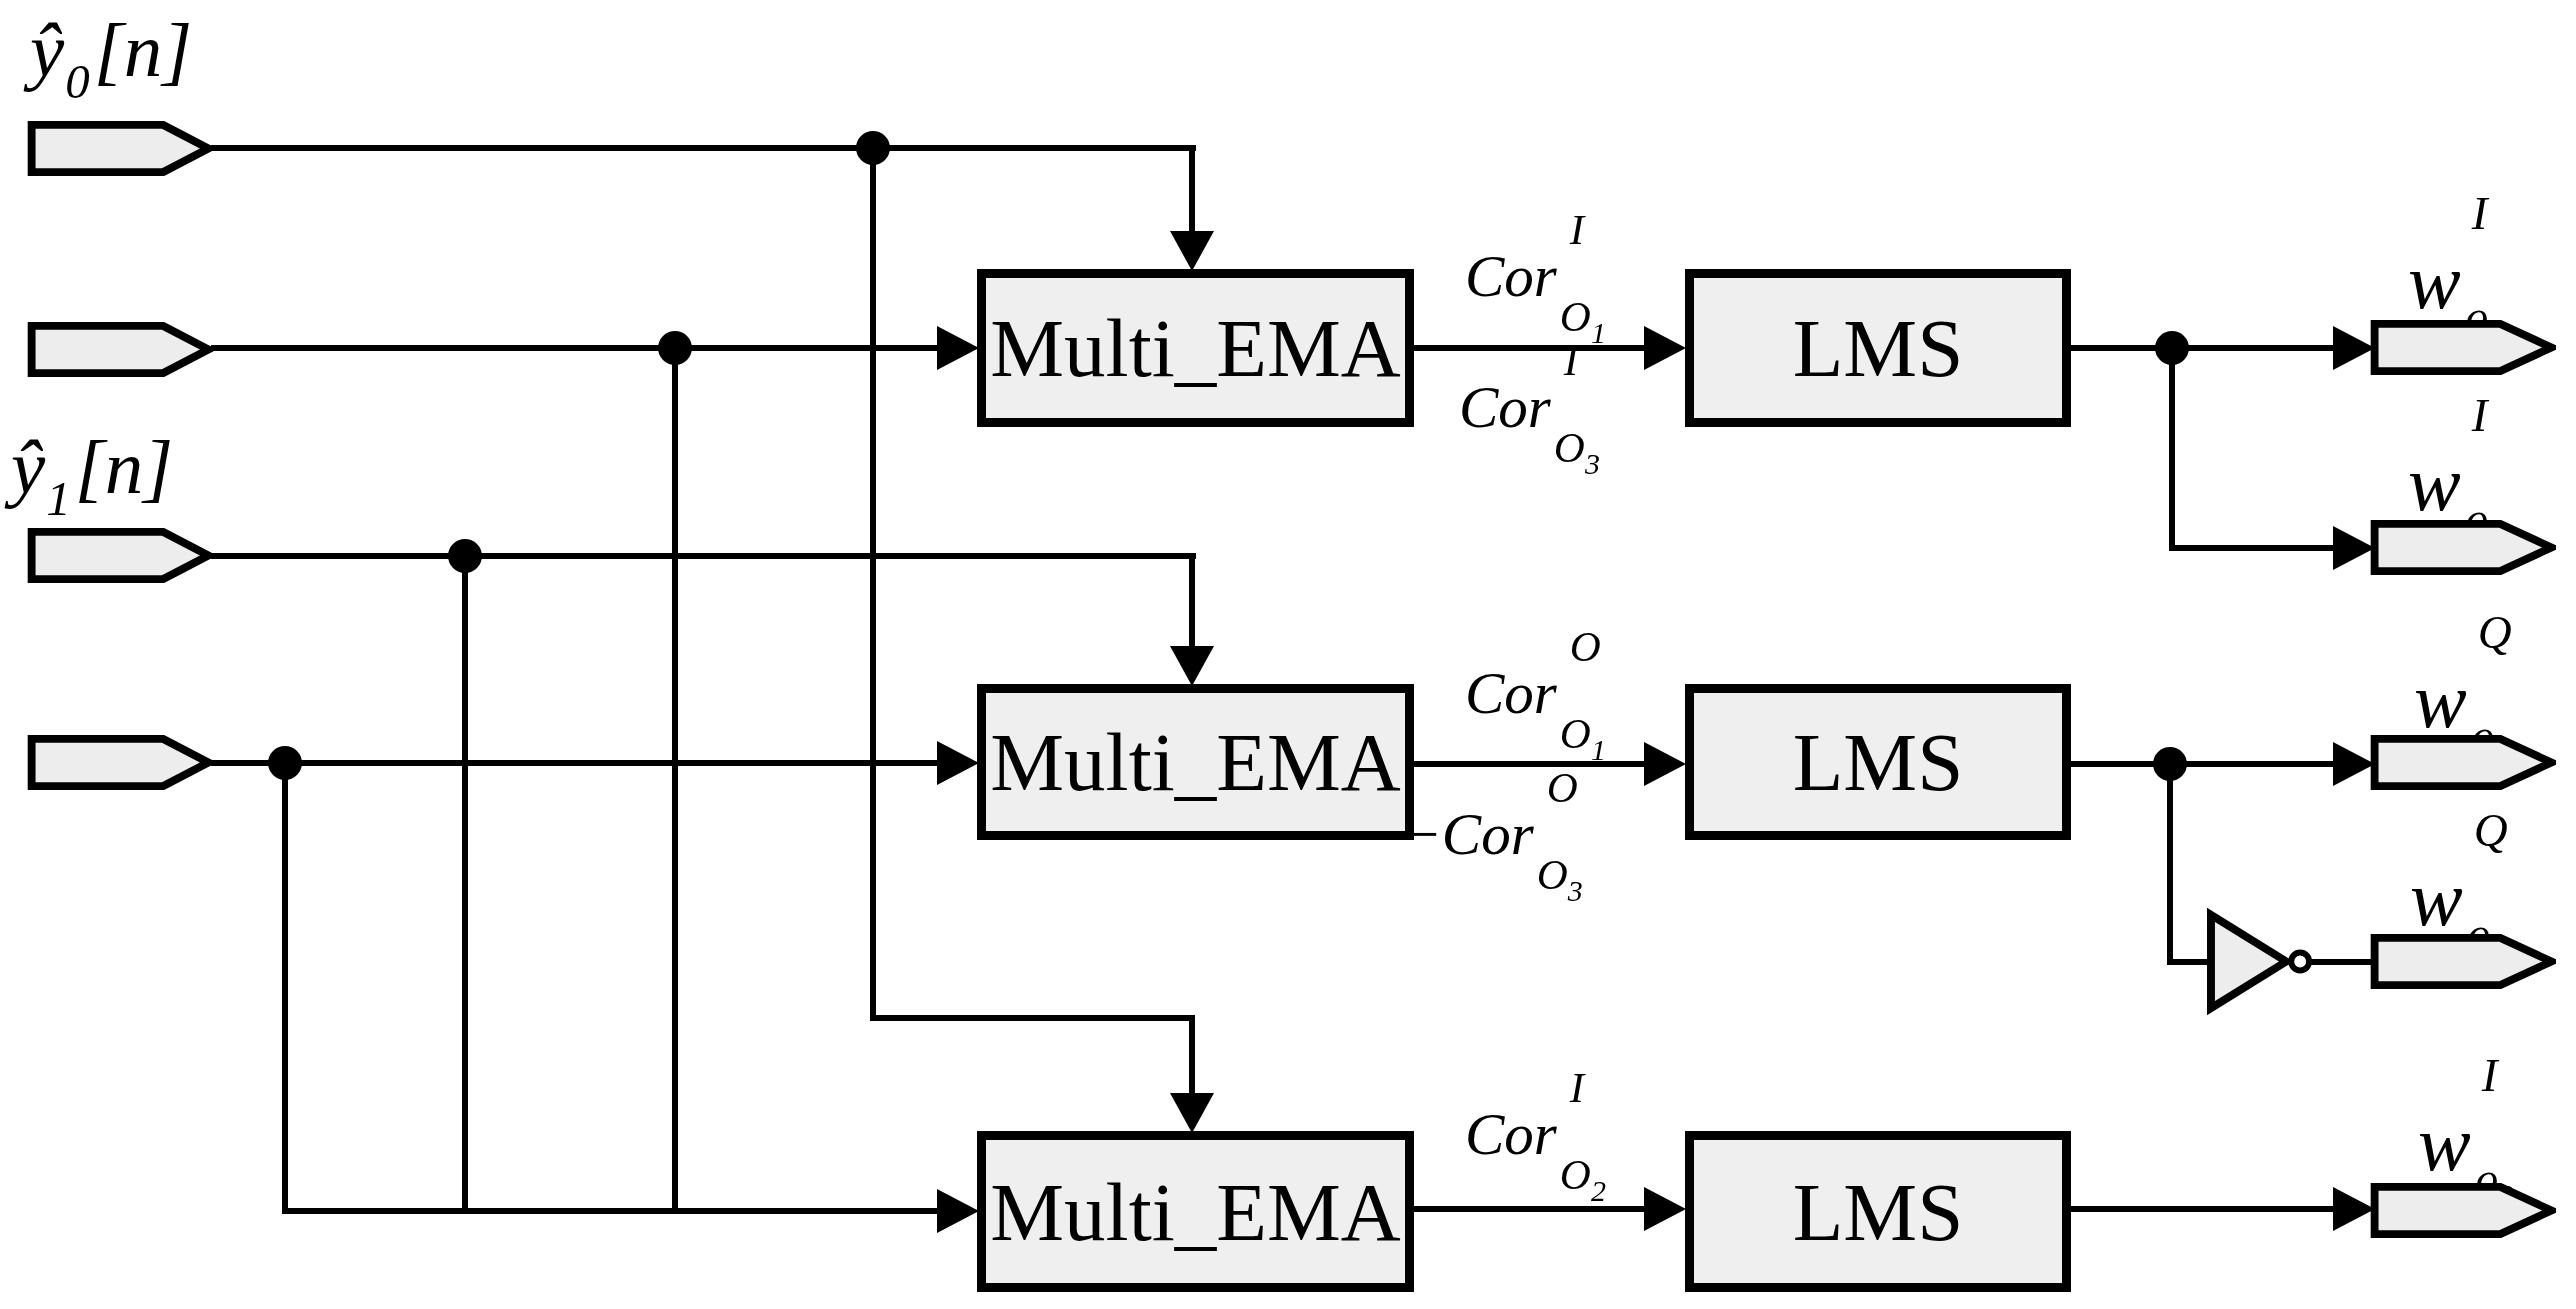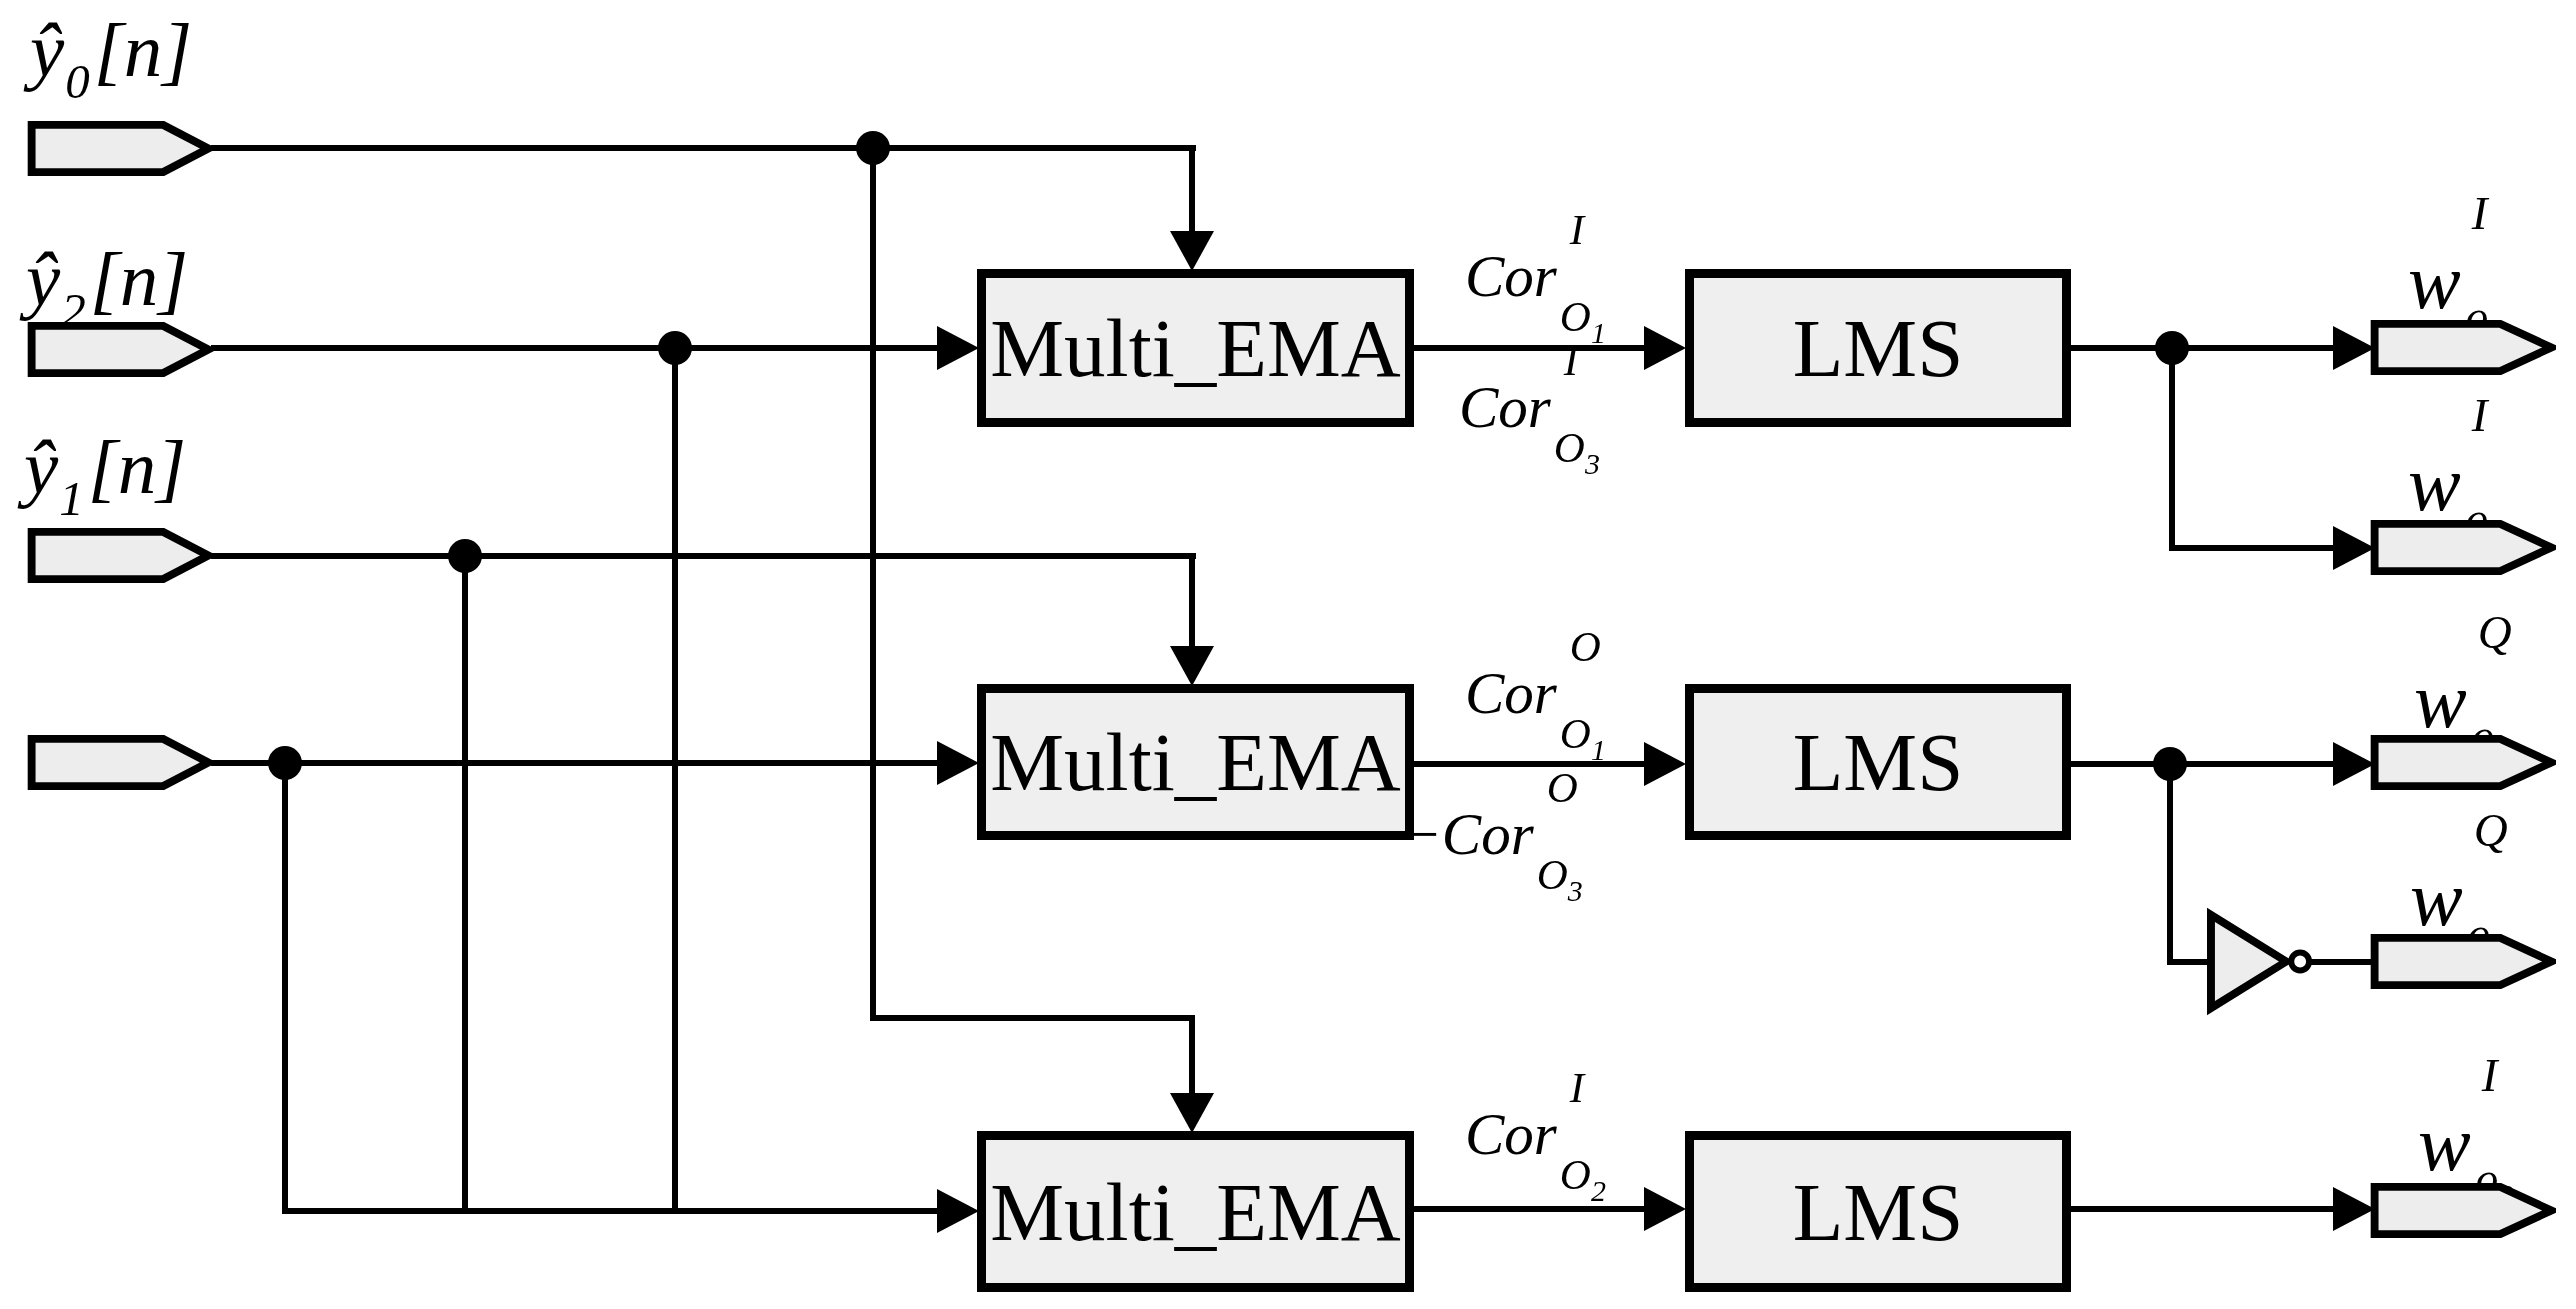--- a/index.html
+++ b/index.html
@@ -37,22 +37,21 @@
   .wlabel .sub{left:2px;top:61px;font-size:45px;}
   .ss2{font-size:30px;position:relative;top:12px;}
   .port{position:absolute;}
 </style>
 </head>
 <body>
 
 <div class="canvas">
 
   <span class="inlabel" style="left:30px;top:6px"><span>ŷ</span><span class="isub">0</span><span>[n]</span></span>
-  <span class="inlabel" style="left:26px;top:235px"><span>ŷ</span><span class="isub">2</span><span>[n]</span></span>
-  <span class="inlabel" style="left:24px;top:423px"><span>ŷ</span><span class="isub">1</span><span>[n]</span></span>
+  <span class="inlabel" style="left:11px;top:423px"><span>ŷ</span><span class="isub">1</span><span>[n]</span></span>
 
   <svg class="port" style="left:27px;top:121px" width="188" height="55" viewBox="0 0 190 56">
       <polygon points="4,4 138,4 184,28 138,52 4,52" fill="#ededed" stroke="#000" stroke-width="8"></polygon>
     </svg>
   <svg class="port" style="left:27px;top:322px" width="188" height="55" viewBox="0 0 190 56">
       <polygon points="4,4 138,4 184,28 138,52 4,52" fill="#ededed" stroke="#000" stroke-width="8"></polygon>
     </svg>
   <svg class="port" style="left:27px;top:528px" width="188" height="55" viewBox="0 0 190 56">
       <polygon points="4,4 138,4 184,28 138,52 4,52" fill="#ededed" stroke="#000" stroke-width="8"></polygon>
     </svg>

